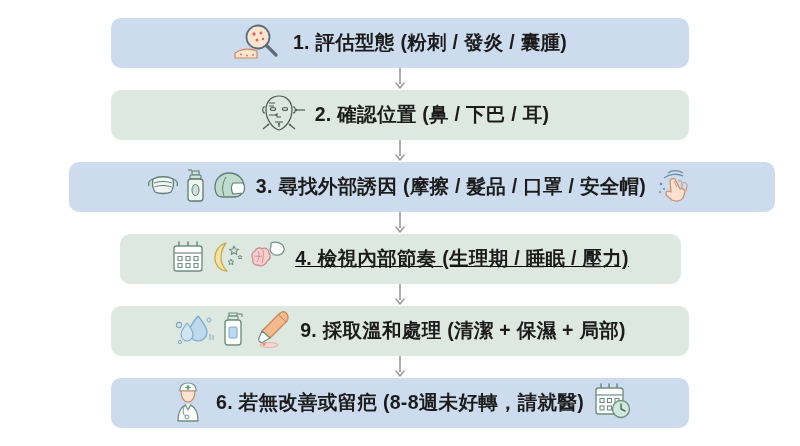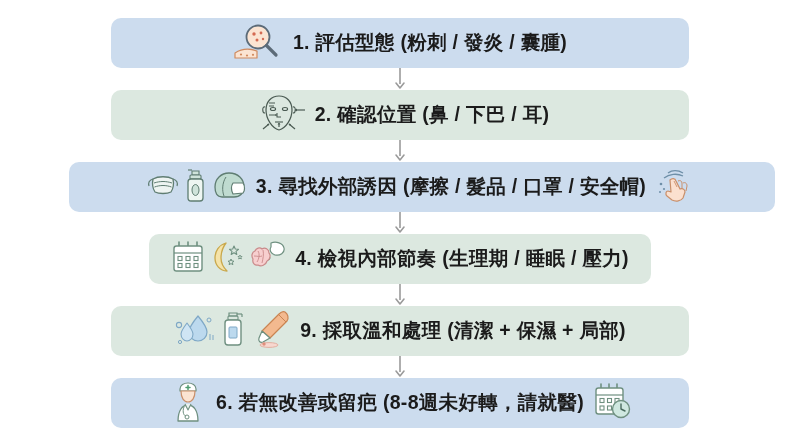--- a/index.html
+++ b/index.html
@@ -33,21 +33,21 @@
     align-items: center;
     justify-content: center;
     gap: 8px;
   }
   .step-1, .step-3, .step-6 { background: #ccdcee; }
   .step-2, .step-4, .step-5 { background: #dce8e0; border-radius: 10px; }
 
   .step-1 { width: 578px; }
   .step-2 { width: 578px; }
   .step-3 { width: 706px; margin-left: 44px; }
-  .step-4 { width: 502px; }
+  .step-4 { width: 561px; text-decoration: underline; }
   .step-5 { width: 578px; }
   .step-6 { width: 578px; }
 
   .label {
     font-size: 19.5px;
     font-weight: 700;
     color: #1b1b1b;
     letter-spacing: 0.3px;
     white-space: nowrap;
     line-height: 1;

